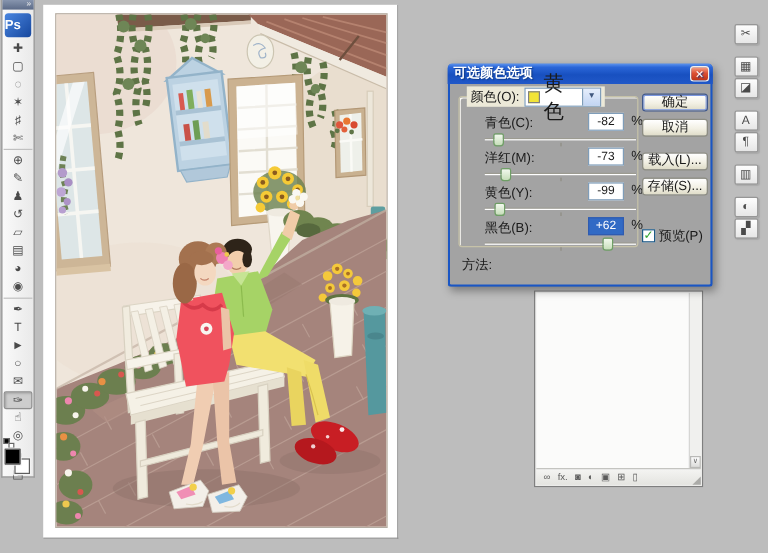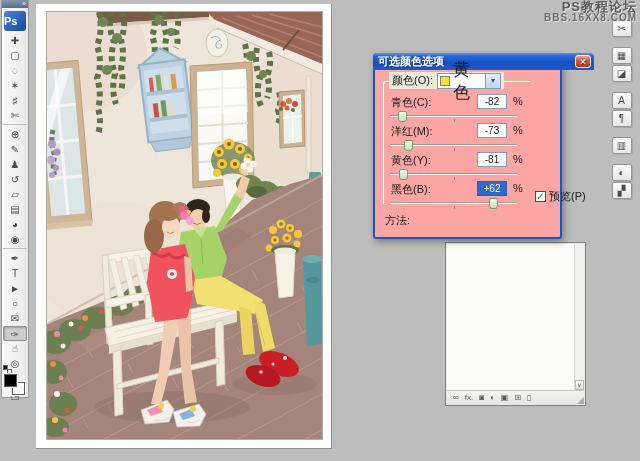--- a/index.html
+++ b/index.html
@@ -30,39 +30,39 @@
   .fg-swatch{position:absolute;left:1px;top:1px;width:13px;height:13px;border:1px solid #5E5E5E;box-shadow:0 0 0 1px #F2F2F2;z-index:2;}
   .bg-swatch{position:absolute;left:9px;top:9px;width:13px;height:13px;border:1px solid #5E5E5E;box-shadow:0 0 0 1px #F2F2F2;z-index:1;}
 
   
   .doc{left:36px;top:4px;width:296px;height:445px;background:#FFFFFF;
     border-right:1px solid #8F8F8F;border-bottom:1px solid #8F8F8F;}
   .photo{left:10px;top:7px;width:277px;height:429px;border:1px solid #B3ACA2;background:#EFE6DB;}
   .photo svg{display:block;width:275px;height:427px;}
 
   
-  .dialog{left:373px;top:53px;width:189px;height:186px;background:#fca5a5;
+  .dialog{left:373px;top:53px;width:221px;height:186px;background:#a3a3a3;
     border:2px solid #1A56C4;border-top:none;border-radius:4px 4px 3px 3px;
     box-shadow:2px 3px 7px rgba(0,0,0,.35);z-index:6;font-size:11px;color:#1A1A1A;}
   .titlebar{position:absolute;left:-2px;top:0;width:221px;height:17px;border-radius:4px 4px 0 0;
     background:linear-gradient(180deg,#5E94EC 0%,#2A66D8 18%,#1850C0 55%,#2158C8 100%);
     color:#FFF;font-weight:bold;line-height:17px;padding-left:5px;text-shadow:1px 1px 1px #123C8A;}
   .closebtn{position:absolute;right:3px;top:2px;width:16px;height:13px;border-radius:3px;
     background:linear-gradient(180deg,#F2A389,#DE5134 45%,#BC3418);border:1px solid #F4F0E8;
     color:#FFF;font-size:9px;font-weight:bold;text-align:center;line-height:12px;}
   .dlg-body{position:absolute;left:0;top:17px;right:0;bottom:0;padding-left:16px;}
   .groupbox{position:absolute;left:7px;top:10px;width:150px;height:126px;border:1px solid #C6C2A8;border-radius:3px;
     box-shadow:inset 1px 1px 0 #FBFAF5;}
   .color-row{position:absolute;left:14px;top:2px;height:17px;display:flex;align-items:center;background:#ECE9D8;padding:0 3px;}
   .combo{display:flex;align-items:center;width:64px;height:16px;background:#FFF;border:1px solid #7F9DB9;margin-left:4px;}
   .combo-swatch{width:10px;height:10px;border:1px solid #808080;margin:0 3px 0 2px;}
   .combo-text{flex:1;font-size:17px;}
   .combo-arrow{width:15px;height:14px;background:linear-gradient(180deg,#E6EEFB,#C2D5F3);
     border-left:1px solid #7F9DB9;color:#40587E;font-size:7px;text-align:center;line-height:14px;}
-  .sl-rows{position:absolute;left:14px;top:24px;width:136px;}
+  .sl-rows{position:absolute;left:27px;top:24px;width:136px;}
   .sl-row{position:relative;height:29px;}
   .sl-label{position:absolute;left:2px;top:1px;}
   .val{position:absolute;left:88px;top:0;width:30px;height:15px;background:#FFF;border:1px solid #7F9DB9;
     font-size:10px;text-align:center;line-height:13px;}
   .sl-row.selected .val{background:#316AC5;color:#FFF;border-color:#2F5BB0;}
   .unit{position:absolute;left:124px;top:1px;}
   .track-wrap{position:absolute;left:2px;top:17px;width:126px;height:12px;}
   .track{position:absolute;left:0;top:4px;width:100%;height:0;border-top:1px solid #9C9B91;border-bottom:1px solid #FFF;}
   .notch{position:absolute;left:50%;top:8px;width:1px;height:3px;background:#8F8E84;}
   .thumb{position:absolute;top:0;width:9px;height:11px;border-radius:2px 2px 3px 3px;
@@ -97,24 +97,20 @@
   .dock-btn{width:20px;height:17px;margin-bottom:1px;border:1px solid #969696;border-radius:2px;
     background:linear-gradient(180deg,#FDFDFD,#E6E6E6);box-shadow:1px 1px 1px #A9A9A9;
     font-size:10px;color:#4A4A4A;text-align:center;line-height:15px;}
   .dock-btn.gap{margin-top:9px;}
 </style>
 </head>
 <body>
 
 <div class="screen">
 
-  <div class="abs watermark">
-    <div class="wm1">PS教程论坛</div>
-    <div class="wm2">BBS.16XX8.COM</div>
-  </div>
 
   <div class="abs toolbar">
     <div class="tb-grip">»</div>
     <div class="ps-logo">Ps</div>
     <div class="tools">
 
         <div class="tool">
           <span>✚</span>
         </div>
 
@@ -552,21 +548,21 @@
             <span class="unit">%</span>
             <div class="track-wrap">
               <div class="track"></div>
               <div class="notch"></div>
               <div class="thumb" style="left: 13px;"></div>
             </div>
           </div>
 
           <div class="sl-row">
             <span class="sl-label">黄色(Y):</span>
-            <span class="val">-81</span>
+            <span class="val">-99</span>
             <span class="unit">%</span>
             <div class="track-wrap">
               <div class="track"></div>
               <div class="notch"></div>
               <div class="thumb" style="left: 8px;"></div>
             </div>
           </div>
 
           <div class="sl-row selected">
             <span class="sl-label">黑色(B):</span>
@@ -575,20 +571,38 @@
             <div class="track-wrap">
               <div class="track"></div>
               <div class="notch"></div>
               <div class="thumb" style="left: 98px;"></div>
             </div>
           </div>
         </div>
       <div class="method-row">
         <span>方法:</span>
       </div>
+      <div class="btncol">
+
+          <div class="dlg-btn default">
+            <span>确定</span>
+          </div>
+
+          <div class="dlg-btn">
+            <span>取消</span>
+          </div>
+
+          <div class="dlg-btn gap">
+            <span>载入(L)...</span>
+          </div>
+
+          <div class="dlg-btn">
+            <span>存储(S)...</span>
+          </div>
+        </div>
       <div class="btncol" style="top:113px;">
         <div class="chk-row">
           <span class="checkbox">✓</span>
           <span>预览(P)</span>
         </div>
       </div>
     </div>
   </div>
 
   <div class="abs palette">

